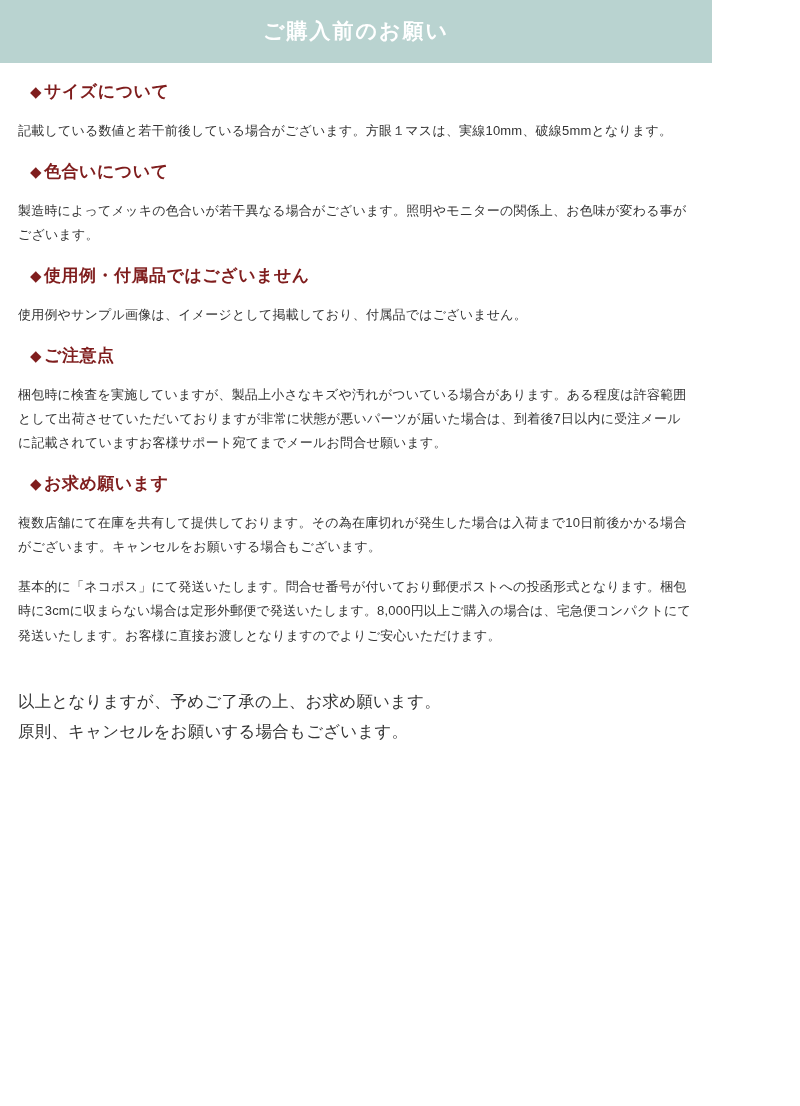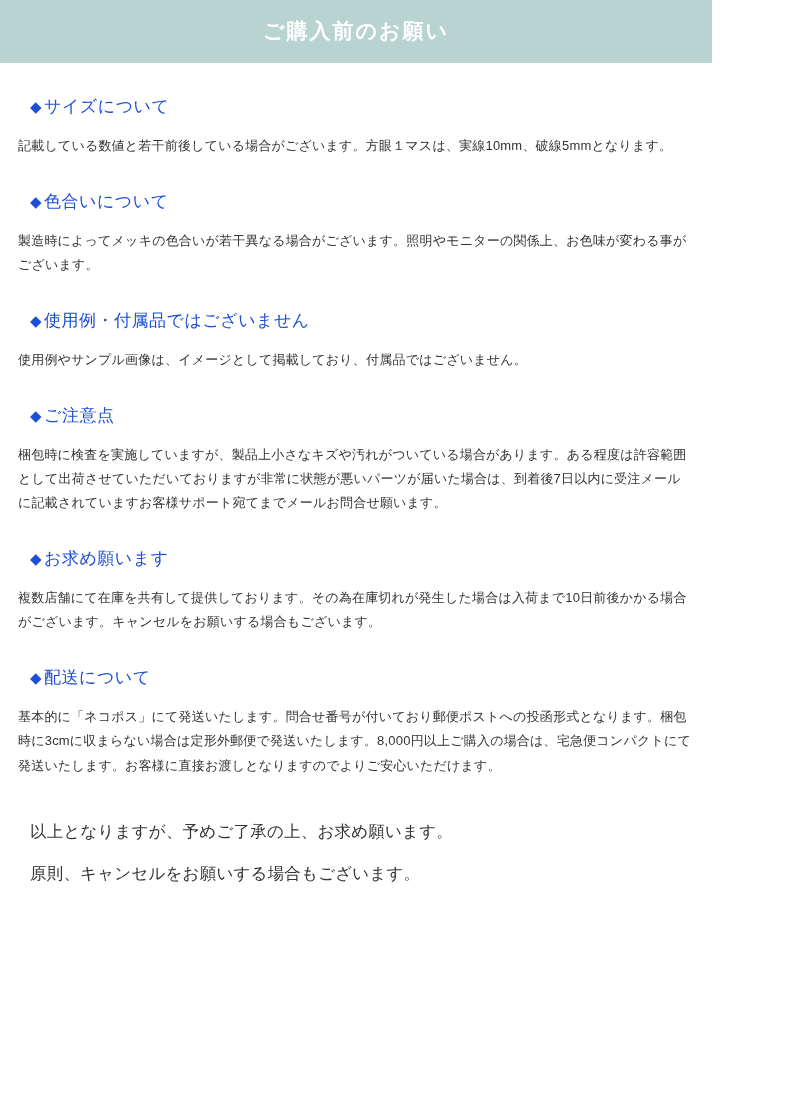--- a/index.html
+++ b/index.html
@@ -31,23 +31,23 @@
   }
   .content {
     padding: 0 18px 8px 18px;
     box-sizing: border-box;
   }
   .section {
     margin: 0;
   }
   .section-title {
     font-size: 17px;
-    font-weight: normal;
-    color: #1d4ed8;
-    margin: 32px 0 0 0;
+    font-weight: bold;
+    color: #7f1d1d;
+    margin: 17px 0 0 0;
     padding-left: 12px;
     letter-spacing: 0.5px;
   }
   .section-title .diamond {
     font-size: 15px;
     margin-right: 2px;
   }
   .section-body {
     font-size: 13px;
     line-height: 1.85;
@@ -56,21 +56,21 @@
     letter-spacing: 0.2px;
   }
   .closing {
     font-size: 16.5px;
     line-height: 1.85;
     color: #333333;
     margin: 38px 0 0 0;
     letter-spacing: 0.2px;
   }
   .closing p {
-    margin: 12px;
+    margin: 0;
   }
   .spacer-bottom {
     height: 10px;
   }
 </style>
 </head>
 <body>
 
 <div class="page">
 
@@ -97,21 +97,20 @@
       <div class="section-title"><span class="diamond">◆</span><span>ご注意点</span></div>
       <div class="section-body">梱包時に検査を実施していますが、製品上小さなキズや汚れがついている場合があります。ある程度は許容範囲として出荷させていただいておりますが非常に状態が悪いパーツが届いた場合は、到着後7日以内に受注メールに記載されていますお客様サポート宛てまでメールお問合せ願います。</div>
     </div>
 
     <div class="section">
       <div class="section-title"><span class="diamond">◆</span><span>お求め願います</span></div>
       <div class="section-body">複数店舗にて在庫を共有して提供しております。その為在庫切れが発生した場合は入荷まで10日前後かかる場合がございます。キャンセルをお願いする場合もございます。</div>
     </div>
 
     <div class="section">
-      <div class="section-title"><span class="diamond">◆</span><span>配送について</span></div>
       <div class="section-body">基本的に「ネコポス」にて発送いたします。問合せ番号が付いており郵便ポストへの投函形式となります。梱包時に3cmに収まらない場合は定形外郵便で発送いたします。8,000円以上ご購入の場合は、宅急便コンパクトにて発送いたします。お客様に直接お渡しとなりますのでよりご安心いただけます。</div>
     </div>
 
     <div class="closing">
       <p>以上となりますが、予めご了承の上、お求め願います。</p>
       <p>原則、キャンセルをお願いする場合もございます。</p>
     </div>
 
     <div class="spacer-bottom"></div>
   </div>

